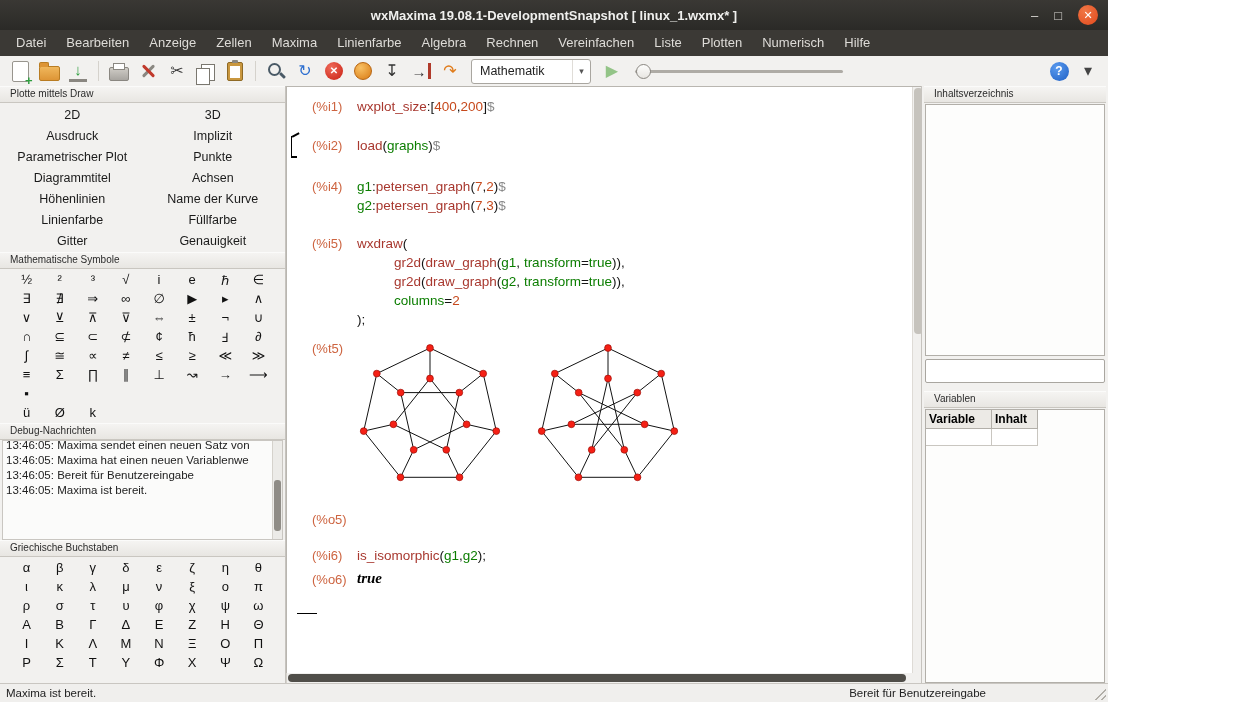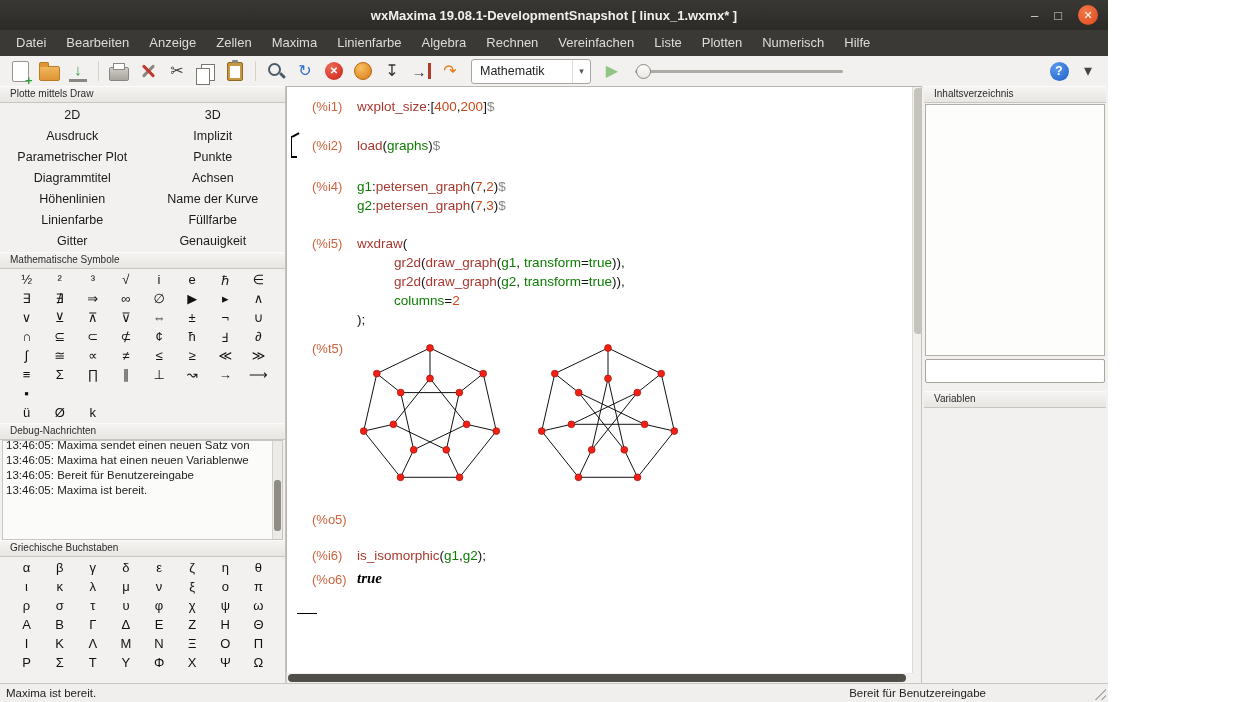--- a/index.html
+++ b/index.html
@@ -493,20 +493,32 @@
   </main>
   <div class="hscroll">
     <div class="hthumb"></div>
   </div>
 
   <aside class="right">
     <div class="caption">Inhaltsverzeichnis</div>
     <div class="tocbox"></div>
     <input type="text" class="tocinput" value="" style="">
     <div class="caption">Variablen</div>
+    <div class="vartable">
+      <div class="varhead">
+        <span class="vh vh1">Variable</span>
+        <span class="vh vh2">Inhalt</span>
+      </div>
+      <div>
+          <div class="varrow">
+            <span class="vc vc1"></span>
+            <span class="vc vc2"></span>
+          </div>
+        </div>
+    </div>
   </aside>
 
   <footer class="status">
     <span>Maxima ist bereit.</span>
     <span class="status-right">Bereit für Benutzereingabe</span>
     <span class="grip"></span>
   </footer>
 
 </div>
 

